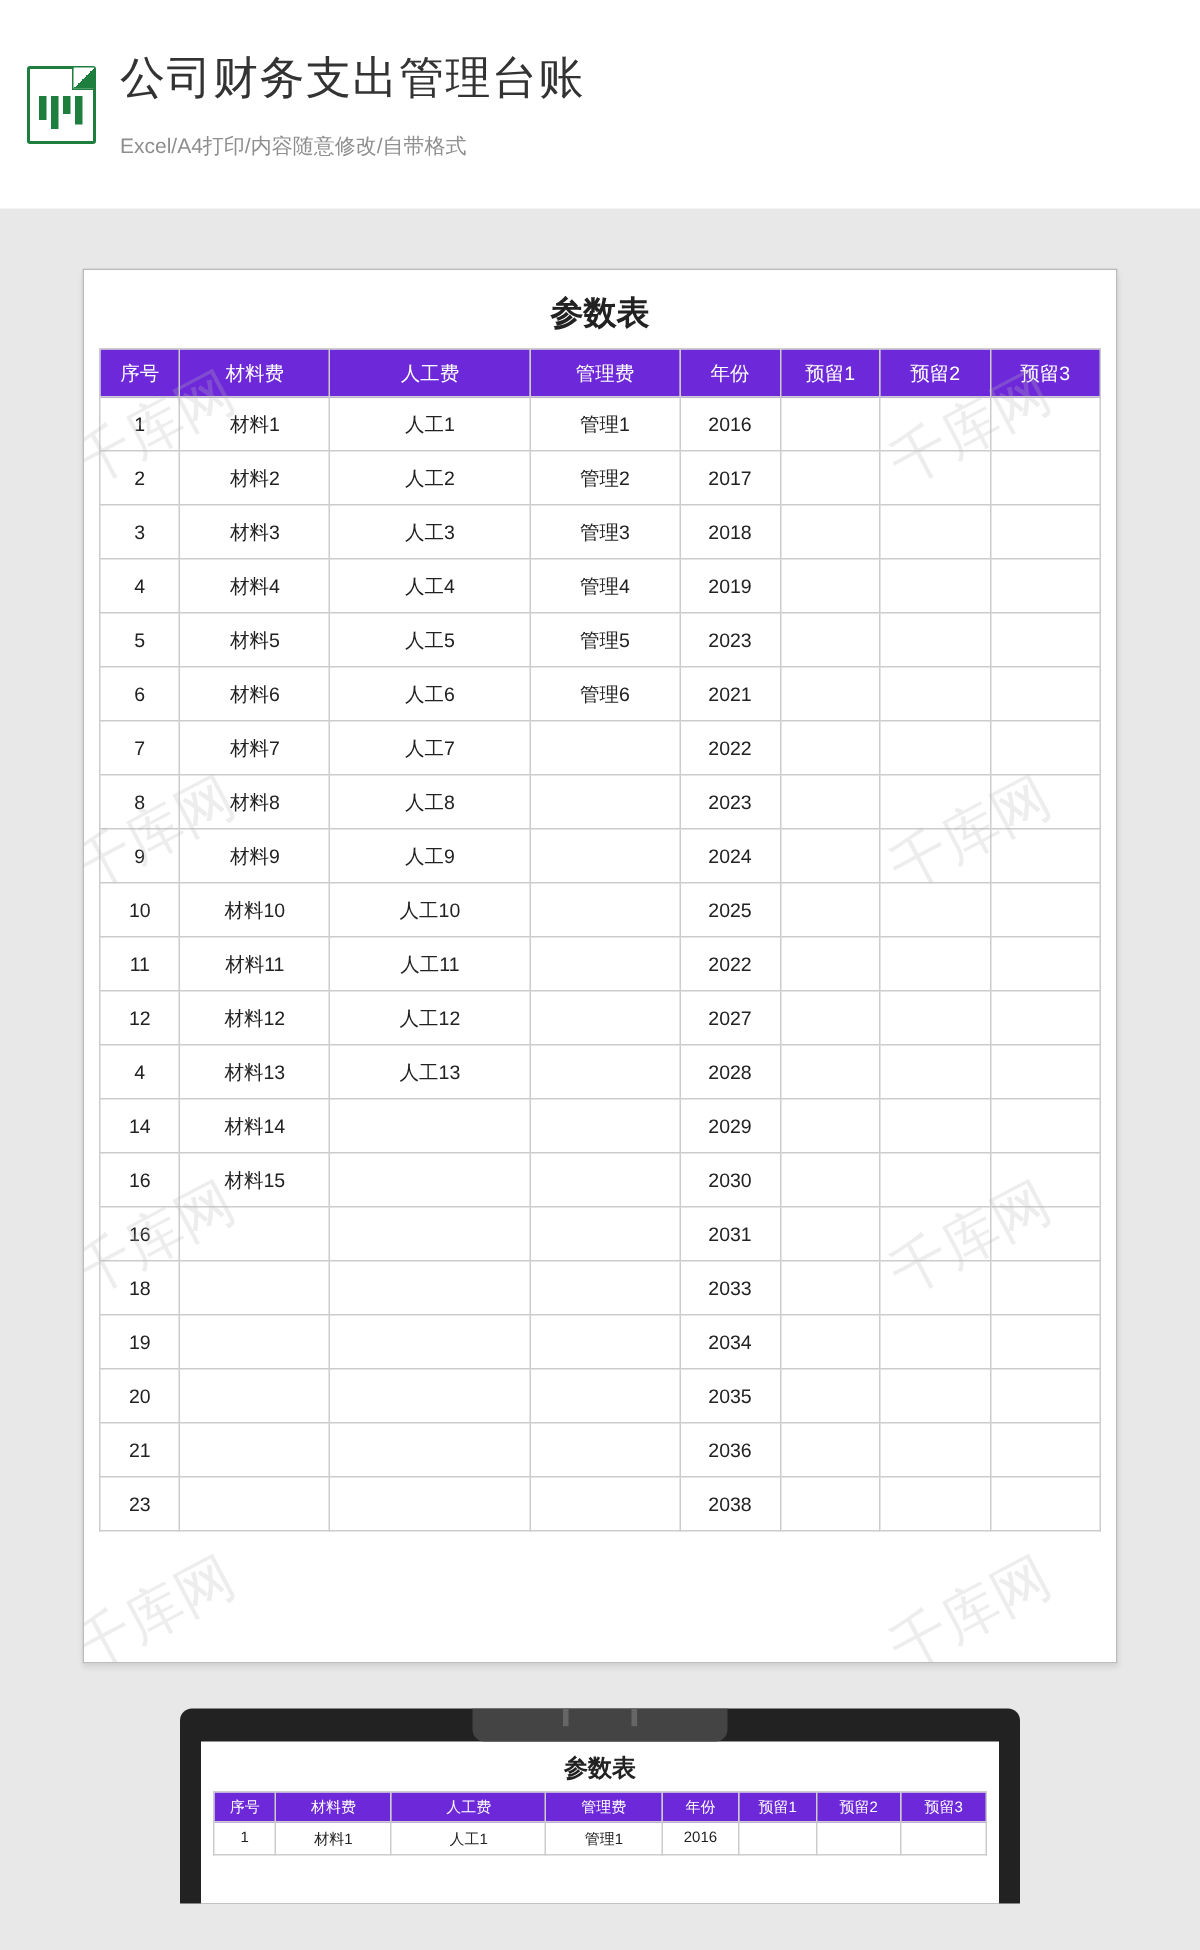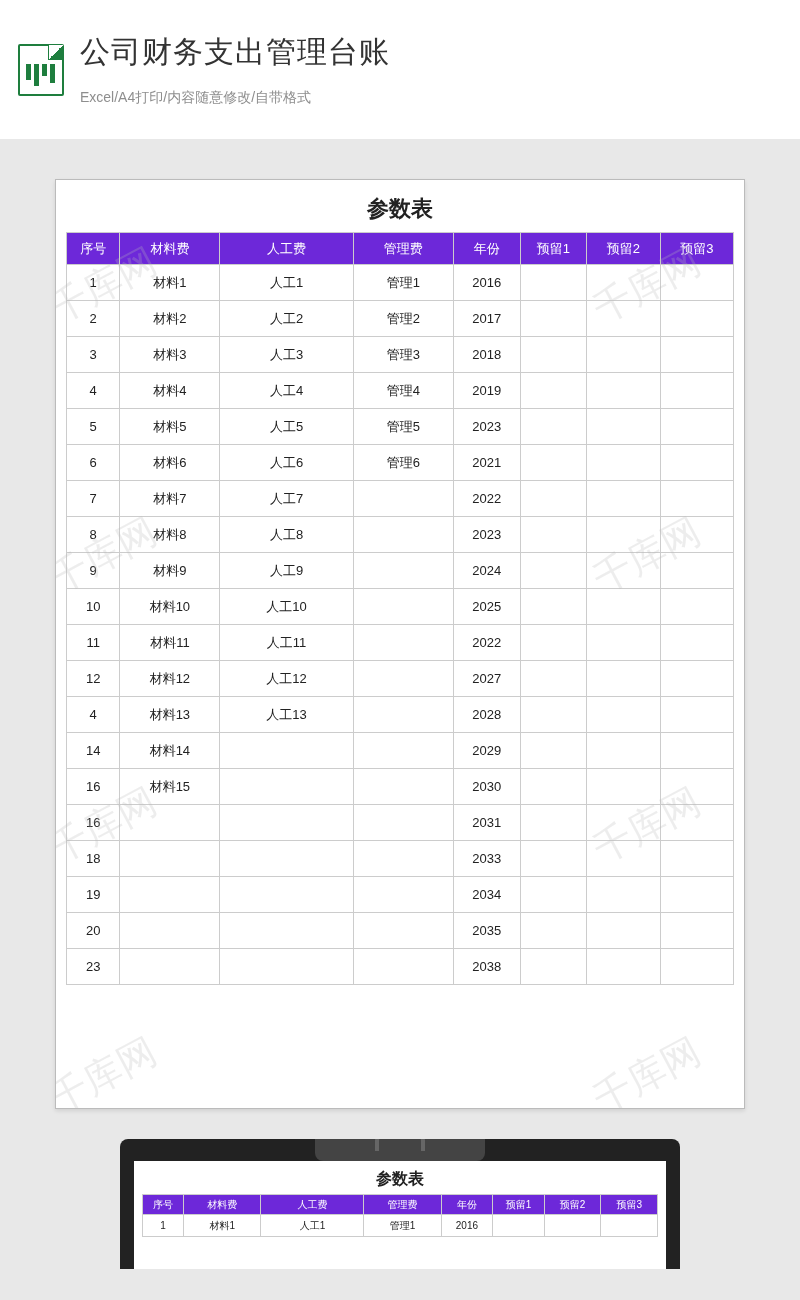--- a/index.html
+++ b/index.html
@@ -271,20 +271,30 @@
             <td></td>
             <td></td>
             <td></td>
           </tr>
           <tr>
             <td>20</td>
             <td></td>
             <td></td>
             <td></td>
             <td>2035</td>
+            <td></td>
+            <td></td>
+            <td></td>
+          </tr>
+          <tr>
+            <td>21</td>
+            <td></td>
+            <td></td>
+            <td></td>
+            <td>2036</td>
             <td></td>
             <td></td>
             <td></td>
           </tr>
           <tr>
             <td>23</td>
             <td></td>
             <td></td>
             <td></td>
             <td>2038</td>

